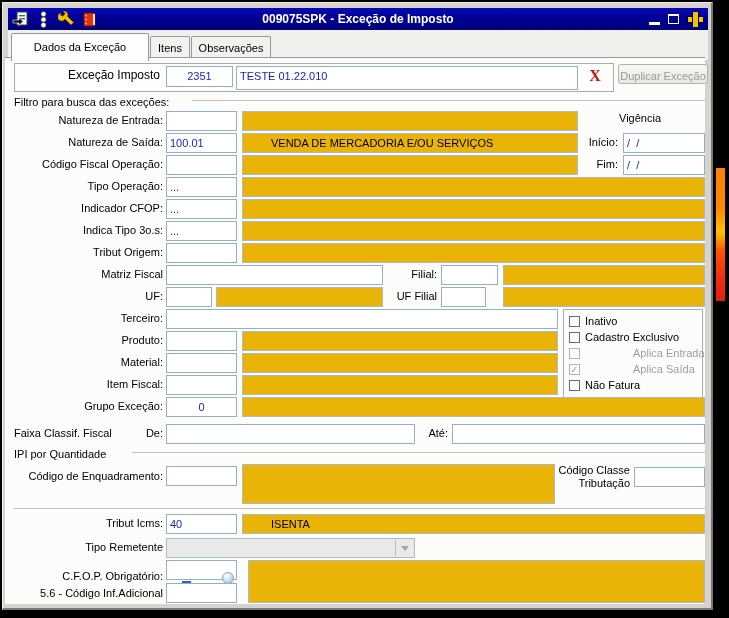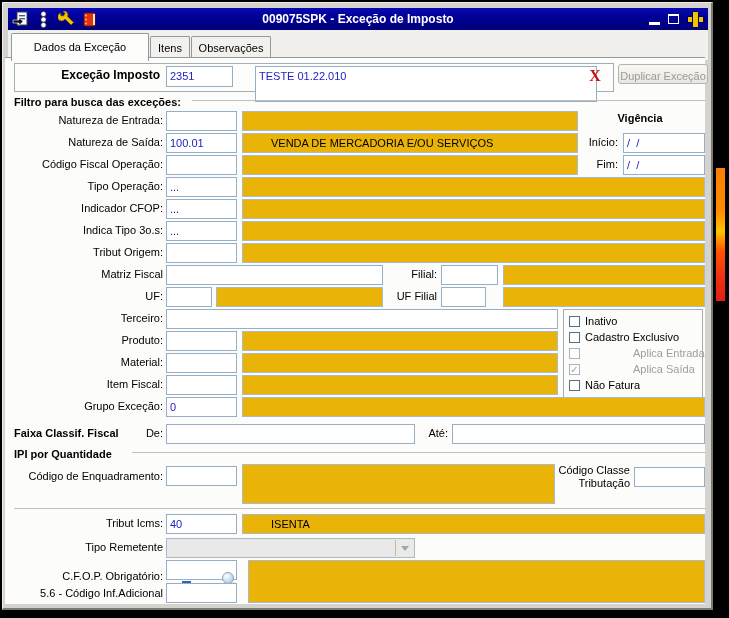--- a/index.html
+++ b/index.html
@@ -20,26 +20,26 @@
   .btn-plus::before,.btn-plus::after{content:"";position:absolute;background:#F2C400;box-shadow:0 0 0 1px #00005E;}
   .btn-plus::before{left:1px;top:6px;width:15px;height:5px;}
   .btn-plus::after{left:6px;top:1px;width:5px;height:15px;}
   .tabbg{position:absolute;left:5px;top:27px;width:700px;height:30px;background:#F1F0EC;}
   .content{position:absolute;left:5px;top:57px;width:700px;height:546px;background:#FCFCFB;border-top:1px solid #919B9C;}
   .tab{position:absolute;font-size:11px;text-align:center;background:#F2F1ED;
        border:1px solid #919B9C;border-bottom:none;border-radius:2px 2px 0 0;box-sizing:border-box;color:#000;}
   .tab.active{background:#FDFDFC;z-index:3;}
   .lbl{position:absolute;font-size:11px;color:#000;line-height:13px;white-space:nowrap;}
   .r{text-align:right;}
-  .b{font-weight:bold;}
+  .b{font-weight:normal;}
   .tb{position:absolute;height:20px;box-sizing:border-box;border:1px solid #94AFC7;background:#FFFFFF;
       font-size:11px;line-height:17px;padding:1px 3px;white-space:pre;overflow:visible;}
   .ro{background:#eab308;border-color:#A9BBCB;color:#000;padding-left:28px;}
   .blue{color:#2020C8;}
-  .num{text-align:left;}
+  .num{text-align:center;}
   .ball{position:absolute;right:1px;bottom:-5px;width:8px;height:8px;border-radius:50%;
       background:radial-gradient(circle at 35% 30%,#FFFFFF 0%,#D2E4F2 45%,#9ABCD8 100%);
       border:1px solid #8CA6BC;}
   .ball::after{content:"";position:absolute;right:-3px;bottom:-3px;width:4px;height:3px;
       background:#D2853E;transform:rotate(45deg);border-radius:1px;}
   .ball.big{width:10px;height:10px;right:2px;bottom:-5px;}
   .etch{position:absolute;height:2px;border-top:1px solid #C2C0BA;border-bottom:1px solid #FFFFFF;}
   .hbox{position:absolute;left:14px;top:63px;width:598px;height:27px;border:1px solid #A5ACB2;background:#FDFDFC;}
   .xbtn{position:absolute;left:584px;top:66px;width:22px;height:20px;color:#CC1111;font-weight:bold;
       font-size:16px;line-height:20px;text-align:center;font-family:"Liberation Serif",serif;}
@@ -109,21 +109,21 @@
       <div class="tab" style="left:183px;top:6px;width:80px;height:25px;line-height:23px;">Observações</div>
     </div>
 
   </div>
 
   <div class="content"></div>
 
   <div class="hbox"></div>
   <div class="lbl r b" style="left:20px;top:69px;width:140px;font-size:12px;">Exceção Imposto</div>
   <div class="tb blue num" style="left:166px;top:66px;width:67px;height:21px;">2351</div>
-  <div class="tb blue" style="left:255px;top:66px;width:342px;height:36px;">TESTE 01.22.010</div>
+  <div class="tb blue" style="left:236px;top:66px;width:342px;height:24px;">TESTE 01.22.010</div>
   <div class="xbtn">X</div>
   <div class="btn-dis">Duplicar Exceção</div>
 
   <div class="lbl b" style="left:14px;top:96px;">Filtro para busca das exceções:</div>
   <div class="etch" style="left:192px;top:100px;width:513px;"></div>
 
   <div class="lbl r" style="left:13px;top:114px;width:150px;">Natureza de Entrada:</div>
   <div class="tb" style="left:166px;top:111px;width:71px;"></div>
   <div class="tb ro" style="left:242px;top:111px;width:336px;"></div>
 

